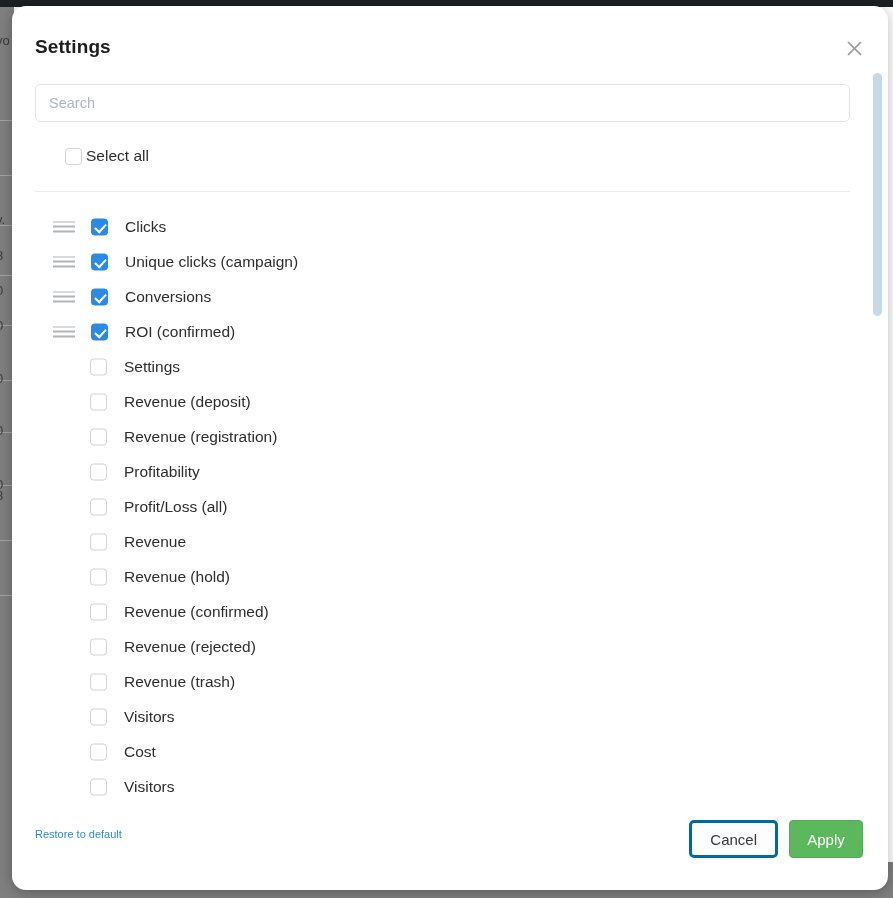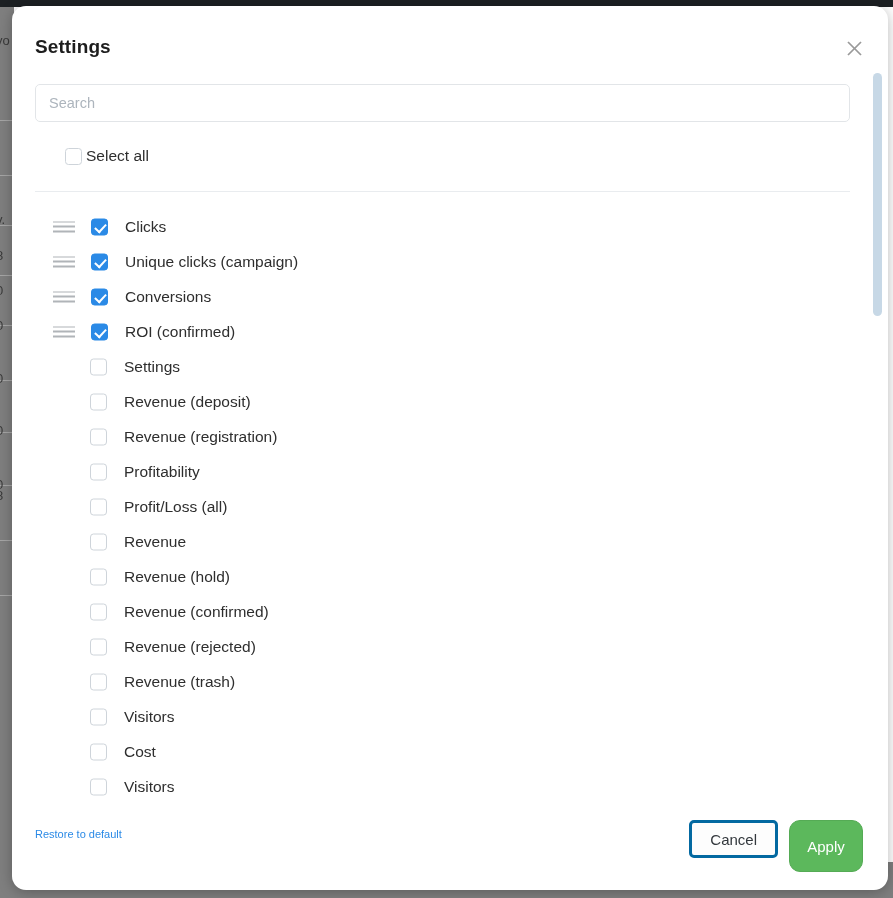--- a/index.html
+++ b/index.html
@@ -169,25 +169,25 @@
     padding: 0 18px;
     background: #fdfdfd;
     border: 3px solid #0369a1;
     border-radius: 5px;
     font-size: 15px; color: #33383d;
     font-family: "Liberation Sans", sans-serif;
     cursor: pointer;
   }
   #apply-btn {
     position: absolute; right: 25px; top: 12px;
-    min-width: 74px; height: 52px;
+    min-width: 74px; height: 38px;
     padding: 0 16px;
     background: #5cb85c;
     border: 1px solid #55ab55;
-    border-radius: 11px;
+    border-radius: 4px;
     font-size: 15px; color: #ffffff;
     font-family: "Liberation Sans", sans-serif;
     cursor: pointer;
   }
 
   
   #scrollbar-track {
     position: absolute; right: 6px; top: 60px;
     width: 9px; height: 740px;
     background: transparent;

